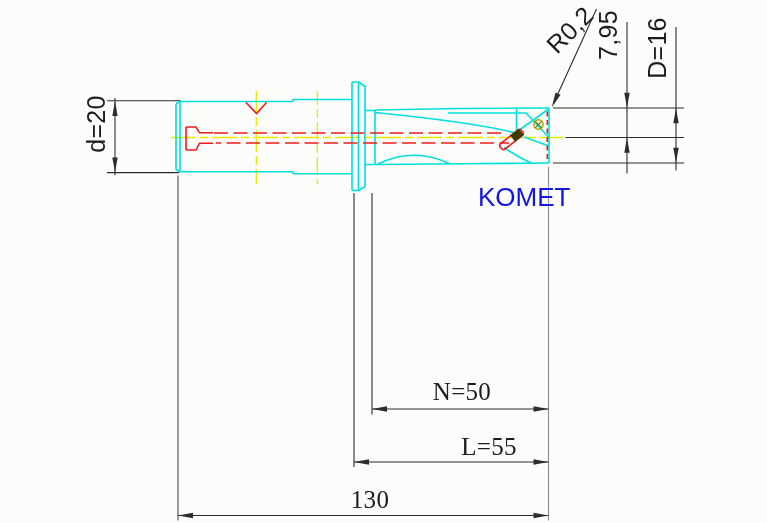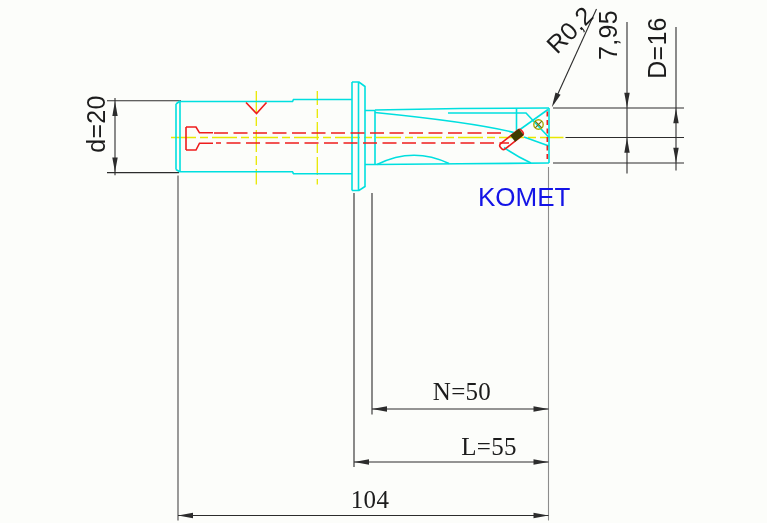--- a/index.html
+++ b/index.html
@@ -150,14 +150,14 @@
   <div class="lbl rot90" style="left:608px;top:35px;">7,95</div>
 
   <div class="lbl rot90" style="left:657px;top:48px;">D=16</div>
 
   <div class="brand">KOMET B0015850</div>
 
   <div class="lbl center" style="left:462px;top:391px;">N=50</div>
 
   <div class="lbl center" style="left:455px;top:446px;margin-left:34px;">L=55</div>
 
-  <div class="lbl center" style="left:370px;top:499px;">104</div>
+  <div class="lbl center" style="left:370px;top:499px;">130</div>
 </div>
 
 </body></html>

